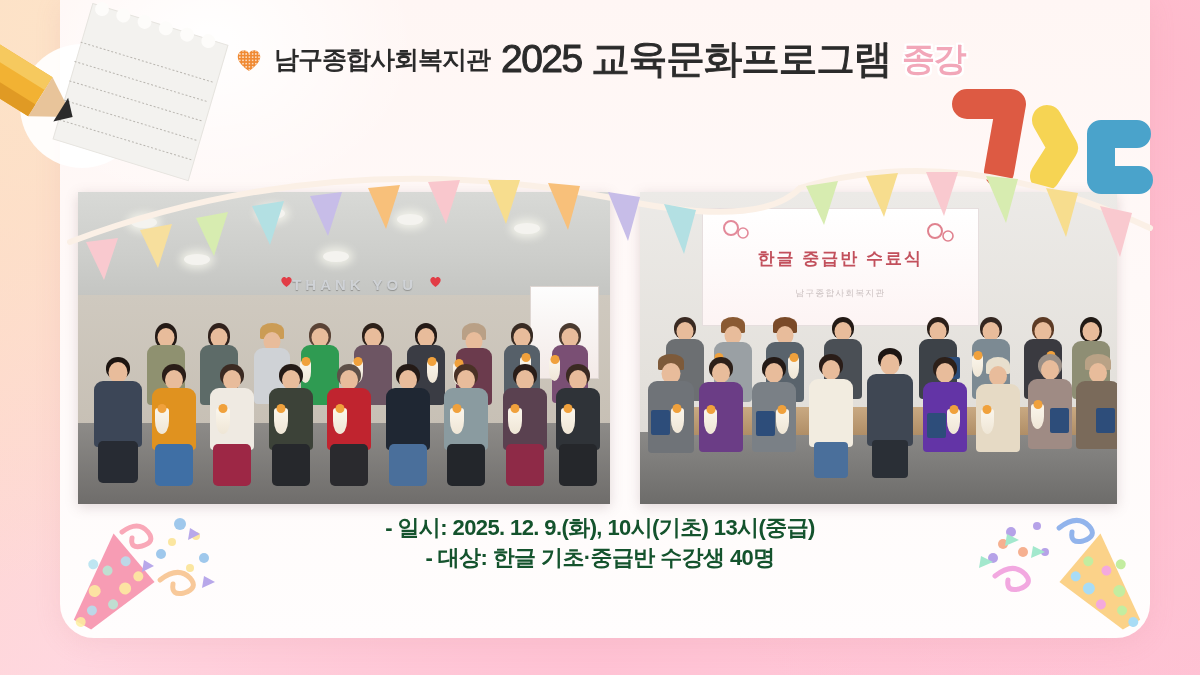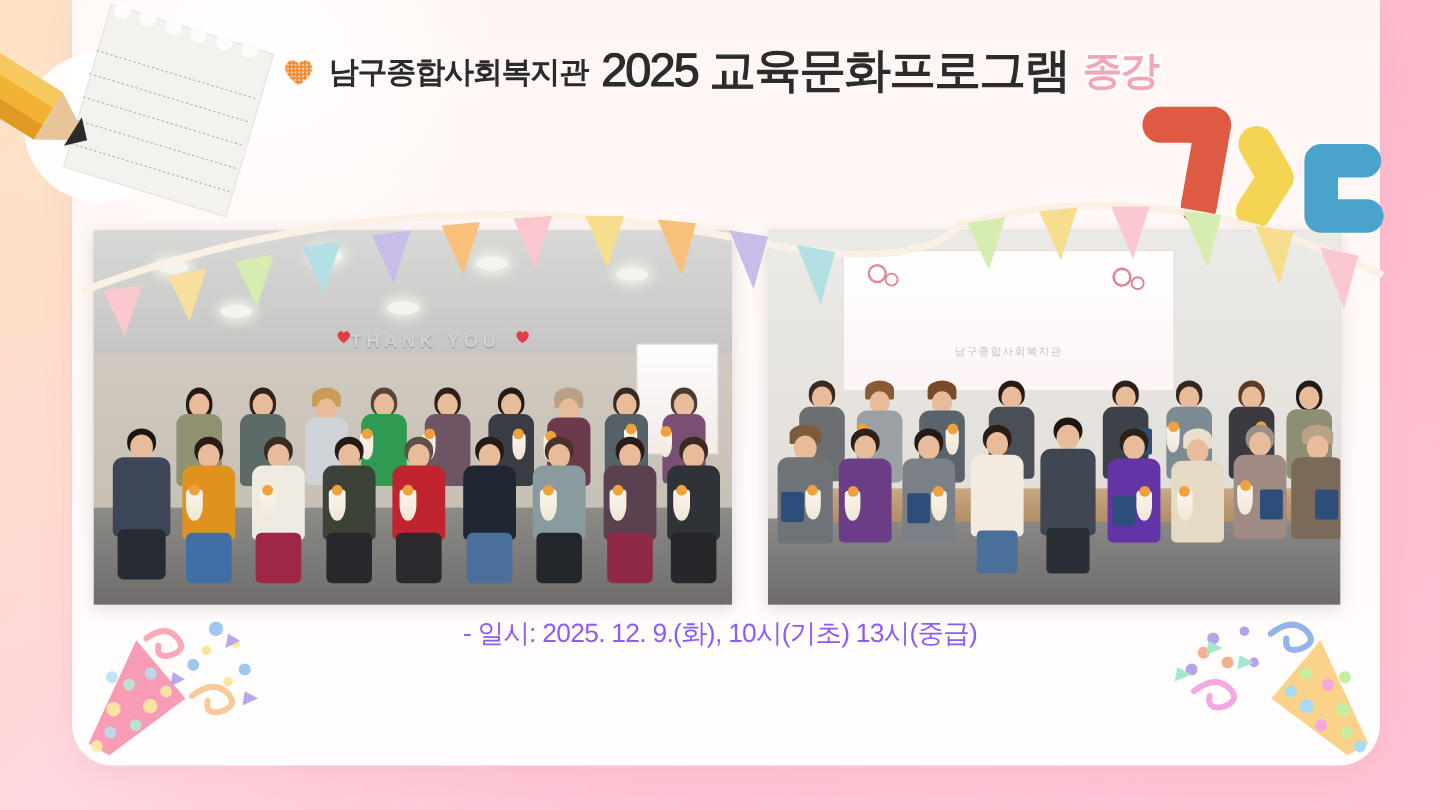--- a/index.html
+++ b/index.html
@@ -100,21 +100,21 @@
 
   
   .stationery { position:absolute; left:-10px; top:-6px; width:300px; height:210px; z-index:40; }
 
   
   .popper-l { position:absolute; left:48px; top:498px; width:215px; height:140px; z-index:26; }
   .popper-r { position:absolute; right:34px; top:498px; width:215px; height:140px; z-index:26; }
 
   
   .info { position:absolute; left:0; top:513px; width:1200px; text-align:center; z-index:30; }
-  .info-line { font-size:22px; font-weight:400; color:#8b5cf6; letter-spacing:-0.6px;
+  .info-line { font-size:22px; font-weight:700; color:#14532d; letter-spacing:-0.6px;
     line-height:30px; white-space:nowrap; }
 </style>
 </head>
 <body>
 
 <div class="poster">
 
   <div class="card">
     <div class="card-glow"></div>
   </div>
@@ -292,20 +292,21 @@
       </div>
     </div>
   </div>
 
   <div class="photo photo-right">
     <div class="room">
       <div style="position:absolute;inset:0;background:linear-gradient(180deg,#eceae7 0%,#e4e1dc 60%,#d9d6d1 100%)"></div>
       <div class="floor" style="height:23%;background:linear-gradient(180deg,#8a8987 0%,#6d6c6a 100%)"></div>
 
       <div class="banner-r">
+        <div class="banner-r-txt">한글 중급반 수료식</div>
         <div class="banner-r-sub">남구종합사회복지관</div>
         <svg style="position:absolute;left:6%;top:6%" width="40" height="30" viewBox="0 0 40 30">
           <circle cx="12" cy="12" r="7" fill="none" stroke="#e38a9a" stroke-width="2"></circle>
           <circle cx="24" cy="17" r="5" fill="none" stroke="#e38a9a" stroke-width="1.6"></circle>
         </svg>
         <svg style="position:absolute;right:6%;top:8%" width="40" height="30" viewBox="0 0 40 30">
           <circle cx="14" cy="13" r="7" fill="none" stroke="#e0828f" stroke-width="2"></circle>
           <circle cx="27" cy="18" r="5" fill="none" stroke="#e0828f" stroke-width="1.6"></circle>
         </svg>
       </div>
@@ -541,15 +542,16 @@
         <circle cx="94" cy="54" r="4" fill="#b6a2e8"></circle>
         <polygon points="56,36 68,42 54,48" fill="#a3e8cd"></polygon>
         <polygon points="30,58 42,64 28,70" fill="#a3e8cd"></polygon>
         <polygon points="82,48 94,54 80,60" fill="#a3e8cd"></polygon>
       </g>
     </svg>
   </div>
 
   <div class="info">
     <div class="info-line">- 일시: 2025. 12. 9.(화), 10시(기초) 13시(중급)</div>
+    <div class="info-line">- 대상: 한글 기초·중급반 수강생 40명</div>
   </div>
 
 </div>
 
 </body></html>

